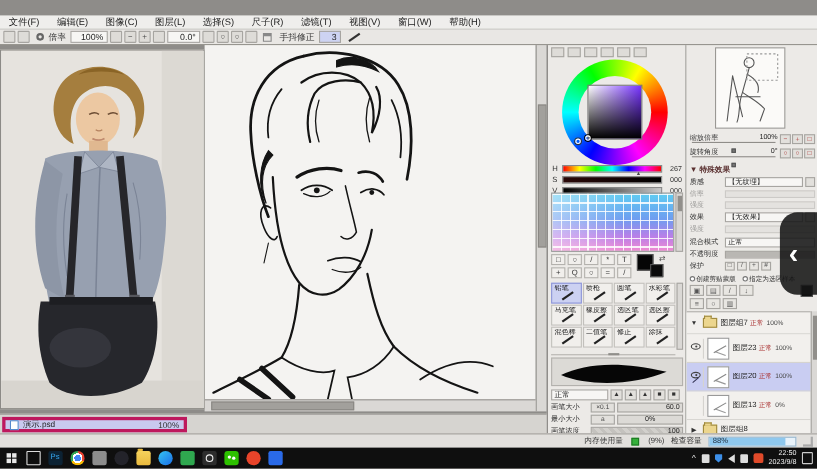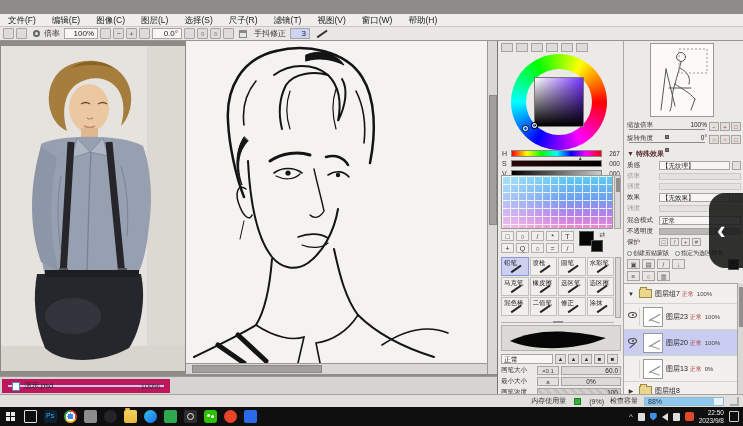--- a/index.html
+++ b/index.html
@@ -147,21 +147,21 @@
   .lopa{color:#444;margin-left:3px;}
   .exp{width:10px;font-size:6px;color:#333;text-align:center;flex:0 0 auto;}
   .foldericon{width:13px;height:9px;background:#ecd68e;border:1px solid #a08a40;position:relative;flex:0 0 auto;}
   .foldericon::before{content:'';position:absolute;top:-3px;left:0;width:5px;height:2px;background:#ecd68e;border:1px solid #a08a40;border-bottom:none;}
   
   .vidoverlay{position:absolute;left:709px;top:193px;width:44px;height:75px;background:rgba(22,22,22,.88);
     border-radius:16px 0 0 16px;z-index:50;display:flex;align-items:center;}
   .vidoverlay span{color:#fff;font-size:26px;margin-left:8px;font-weight:bold;}
   
   .tabbar{position:absolute;left:0;top:376px;width:497px;height:18px;background:#d6d4d0;border-top:1px solid #9a9894;}
-  .doctab{position:absolute;left:2px;top:2px;width:168px;height:14px;background:#c9c9ef;border:6px solid #be185d;
+  .doctab{position:absolute;left:2px;top:2px;width:168px;height:14px;background:#c9c9ef;border:3px solid #be185d;
     display:flex;align-items:center;gap:4px;padding:0 4px;font-size:7.5px;}
   .docicon{width:8px;height:9px;background:#fff;border:1px solid #5588cc;position:relative;flex:0 0 auto;}
   .doctabname{flex:1;color:#222;white-space:nowrap;overflow:hidden;}
   .doctabzoom{color:#333;}
   
   .statusbar{position:absolute;left:0;top:394px;width:743px;height:13px;background:#e2e0dd;border-top:1px solid #a7a5a1;
     display:flex;align-items:center;justify-content:flex-end;gap:6px;font-size:7px;color:#333;padding:0 4px;}
   .memchip{width:7px;height:7px;background:#35b03a;border:1px solid #1f7a24;display:inline-block;margin:0 2px;vertical-align:middle;}
   .capbar{width:80px;height:9px;background:#e8f2fa;border:1px solid #98b6cc;position:relative;}
   .capfill{position:absolute;left:0;top:0;bottom:0;width:88%;background:#8fc8ee;}

